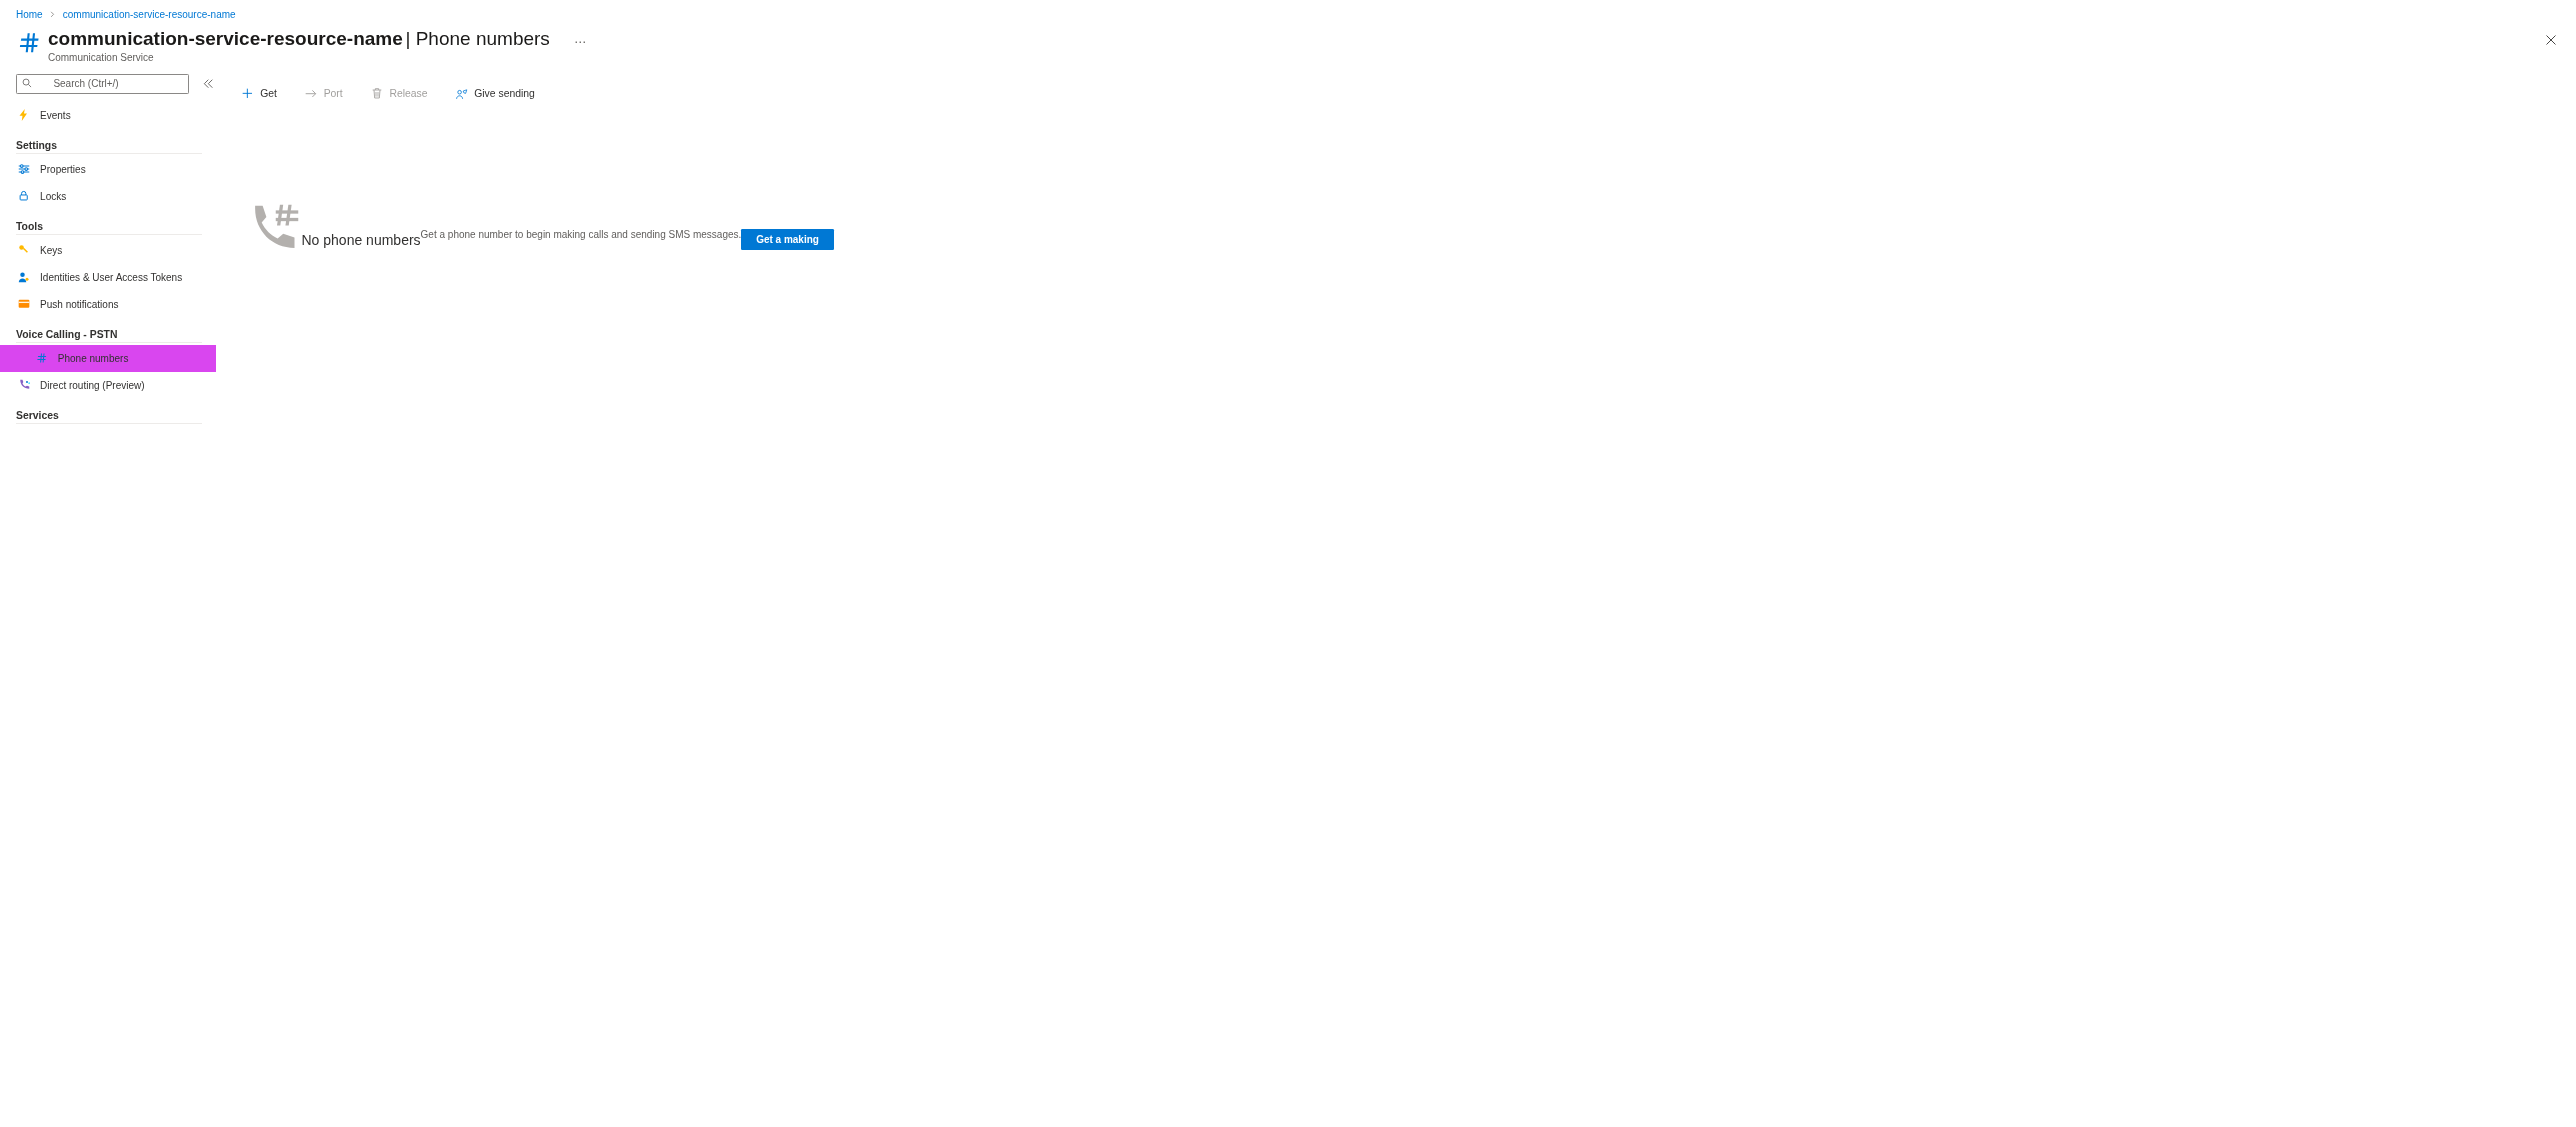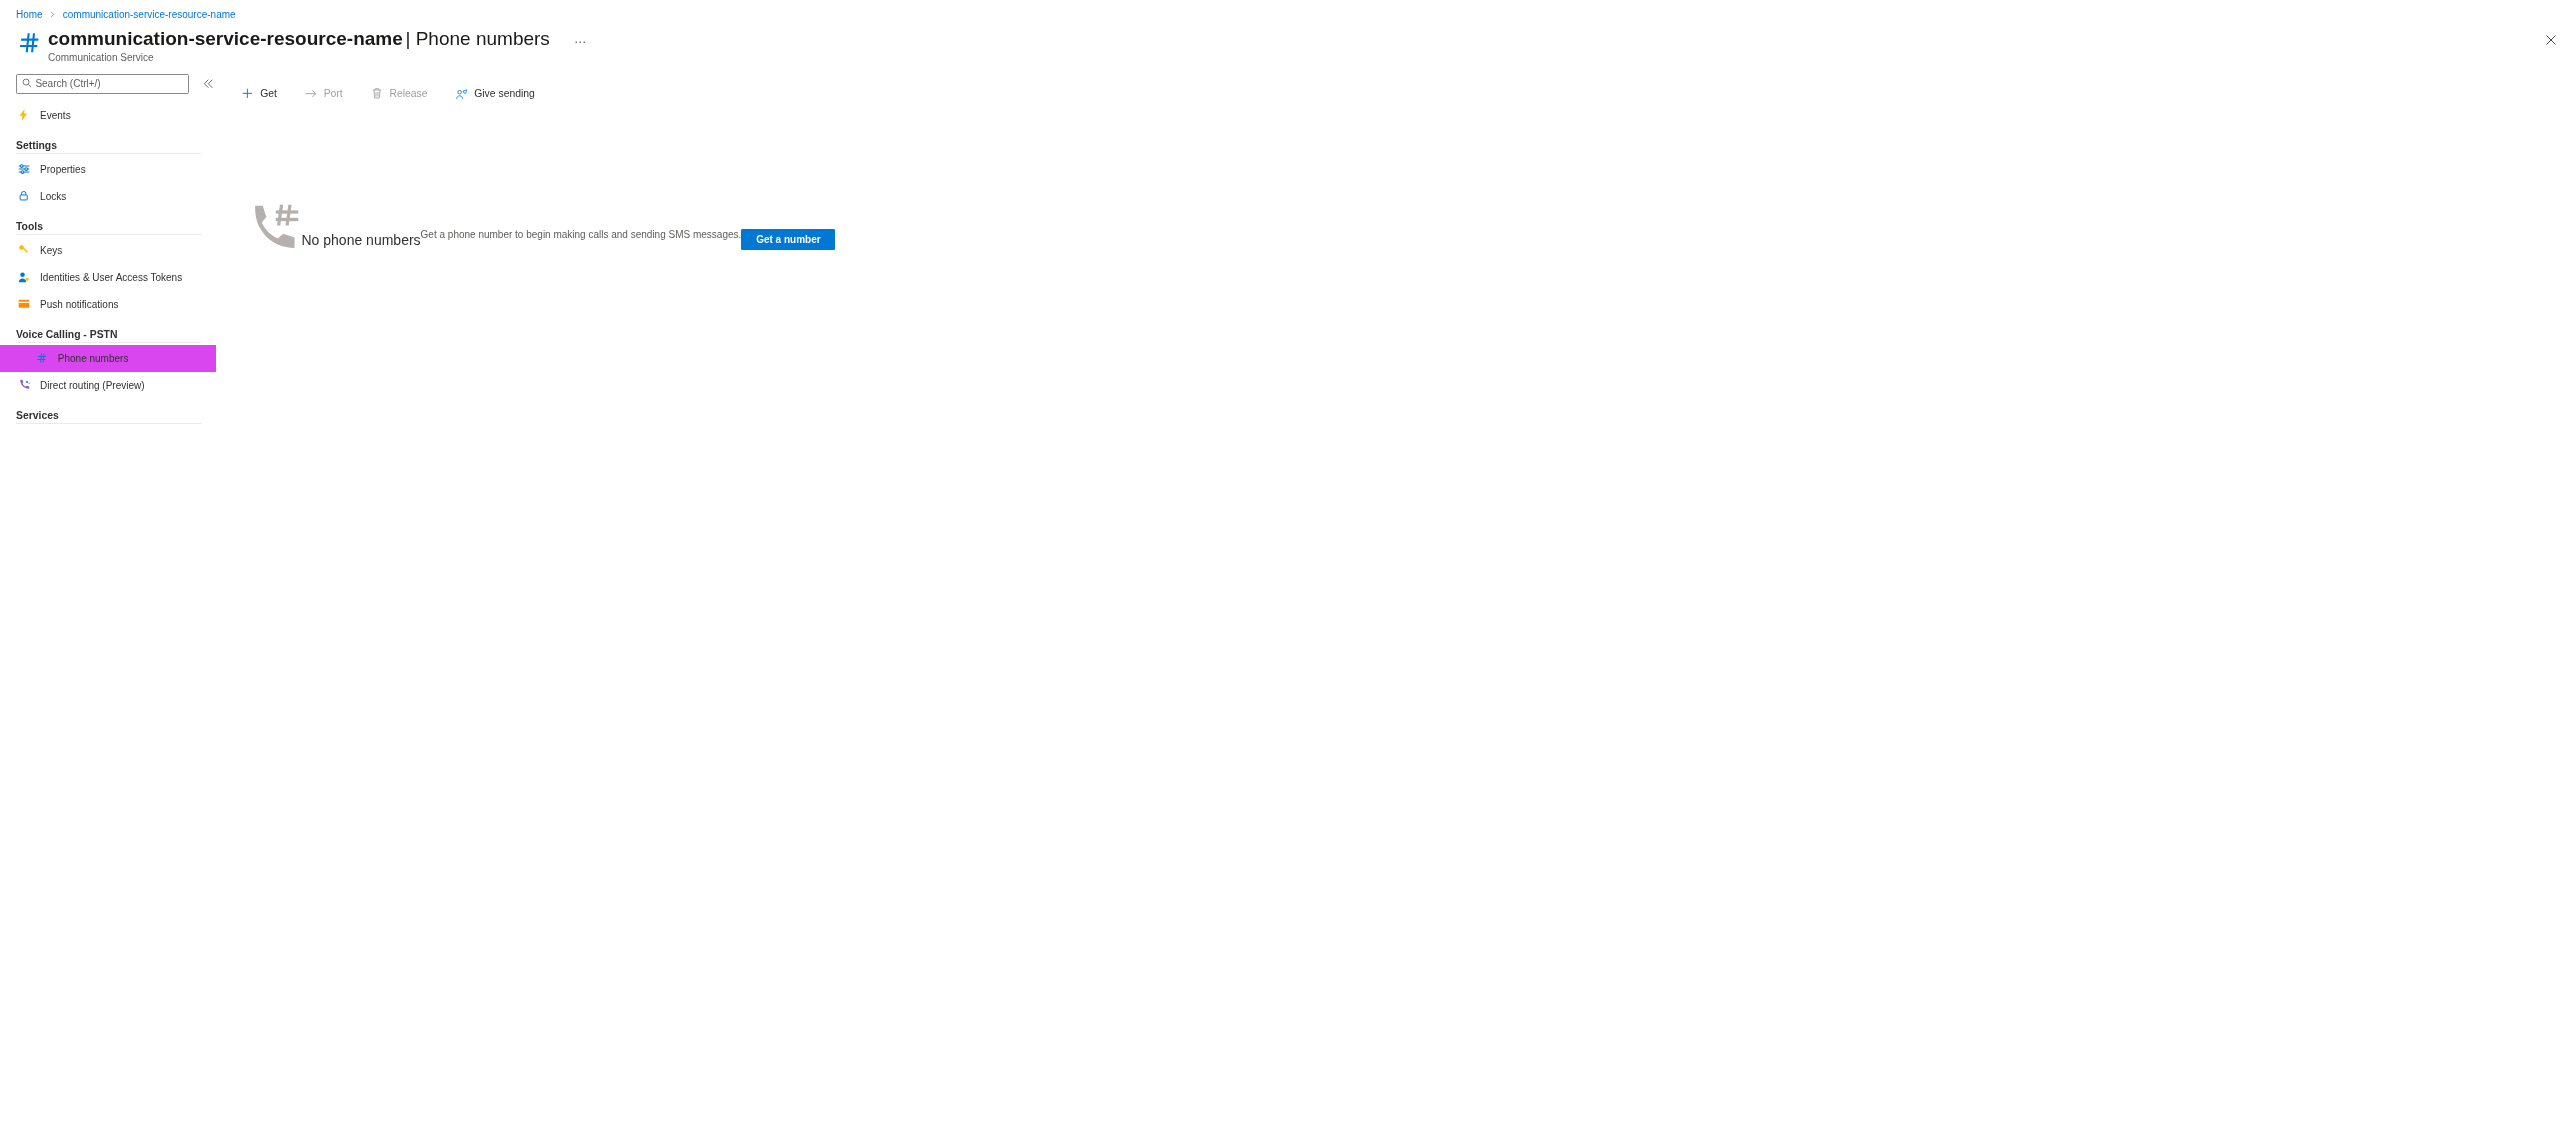--- a/index.html
+++ b/index.html
@@ -18,21 +18,21 @@
   .title-strong { font-size:19px; font-weight:600; color:#1b1a19;}
   .title-rest  { font-size:19px; font-weight:400; color:#1b1a19; }
   .title-sub   { font-size:10px; color:#605e5c; margin-top:1.3px;}
   .more-btn { margin-left:19px; color:#605e5c; font-size:12px; line-height:1; padding:4px 5.4px; cursor:pointer; align-self:center; margin-top:-6.7px;}
   .close-btn { position:absolute; right:13.4px; top:2.7px; width:24px; height:24px; display:flex; align-items:center; justify-content:center; cursor:pointer;}
   .close-btn svg{width:12px;height:12px;}
   
   .body { display:flex; flex-direction:row; }
   .sidebar { width:216px; padding:5.4px 0 0 16px; }
   .search-row{display:flex;align-items:center;gap:12px;margin-bottom:8px;}
-  .search-box{display:flex;align-items:center;gap:3px;border:0.7px solid #8a8886;width:173px;height:20px;padding:0 5.4px;border-radius:1.3px;}
+  .search-box{display:flex;align-items:center;gap:21px;border:0.7px solid #8a8886;width:173px;height:20px;padding:0 5.4px;border-radius:1.3px;}
   .search-box input{border:none;outline:none;flex:1;font-size:10px;color:#323130;background:transparent;}
   .search-box input::placeholder{color:#605e5c;}
   .collapse-btn{width:14.8px;height:14.8px;display:flex;align-items:center;justify-content:center;cursor:pointer;color:#605e5c;}
   .nav-item{display:flex;align-items:center;gap:9.4px;height:27px;padding-left:1.3px;font-size:10px;color:#323130;cursor:pointer;text-align:right;}
   .nav-item.selected{background:#d946ef;margin-left:-16px;padding-left:35px;width:calc(100% + 16px);}
   .nav-item .nav-ico{width:13.4px;height:13.4px;display:flex;align-items:center;justify-content:center;}
   .nav-group{font-size:10.4px;font-weight:600;color:#323130;margin-top:11px;margin-bottom:1.3px;}
   .nav-sep{border:none;border-top:0.7px solid #edebe9;margin:2.7px 0 1.3px 0;width:186px;}
   
   .main{flex:1;padding:12px 16px 0 25.5px;display:flex;flex-direction:column;}
@@ -236,18 +236,18 @@
             <g fill="#b3b0ad">
               <rect x="41" y="4" width="3.5" height="22" transform="skewX(-8)"></rect>
               <rect x="50" y="4" width="3.5" height="22" transform="skewX(-8)"></rect>
               <rect x="36" y="10" width="24" height="3.5"></rect>
               <rect x="36" y="18" width="24" height="3.5"></rect>
             </g>
           </svg>
         </div>
         <div class="empty-title">No phone numbers</div>
         <div class="empty-desc">Get a phone number to begin making calls and sending SMS messages.</div>
-        <button class="primary-btn">Get a number</button>
+        <button class="primary-btn">Get a making</button>
       </div>
     </div>
   </div>
 </div>
 
 
 </body></html>

